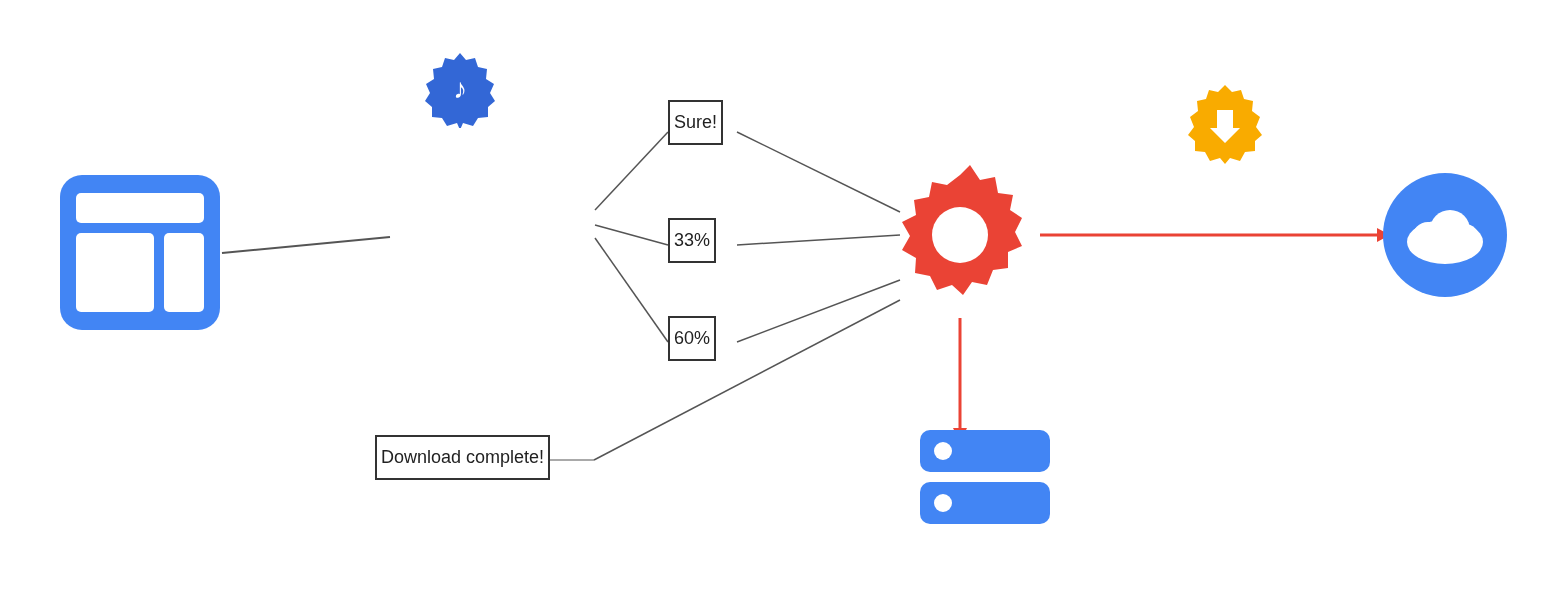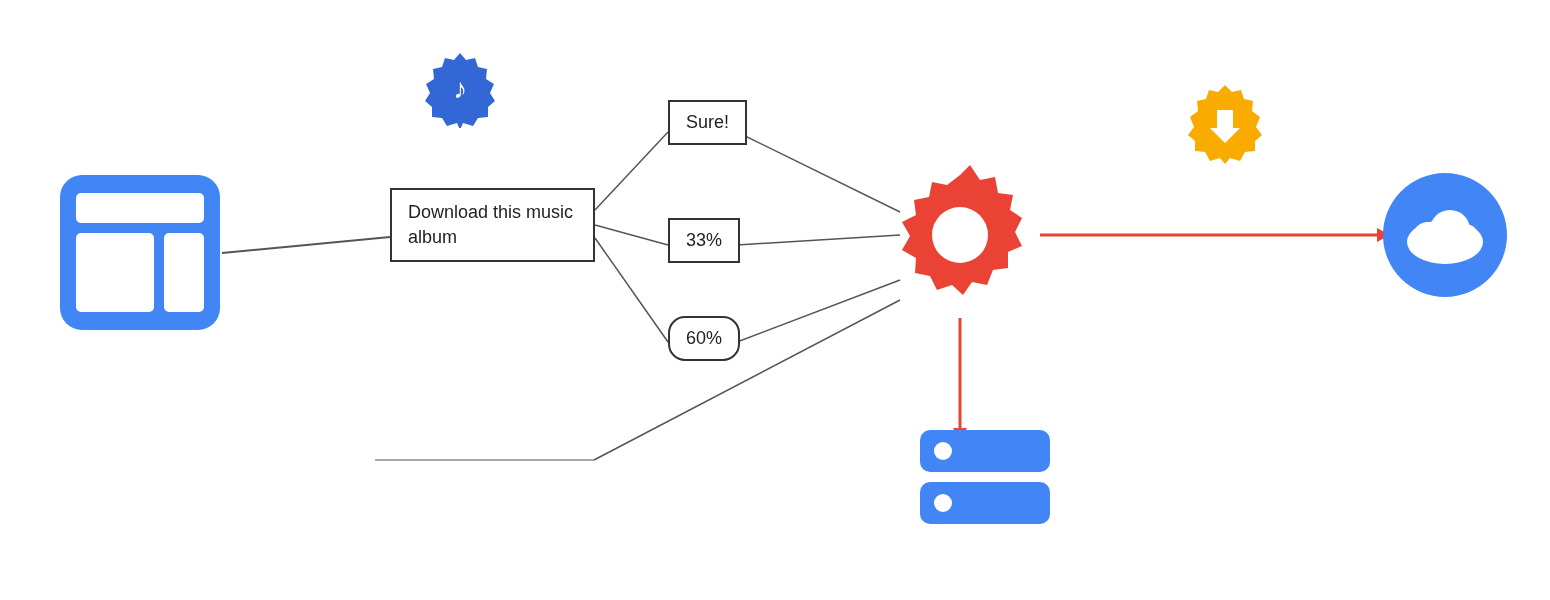--- a/index.html
+++ b/index.html
@@ -65,21 +65,21 @@
       top: 48px;
       width: 80px;
       height: 80px;
     }
 
     
     .message-box {
       position: absolute;
       background: white;
       border: 2px solid #333;
-      padding: 10px 16px;
+      padding: 10px 4px;
       font-size: 18px;
       font-weight: 500;
       color: #222;
       white-space: nowrap;
     }
 
     .msg-download-album {
       left: 390px;
       top: 188px;
       width: 205px;
@@ -93,21 +93,20 @@
     }
 
     .msg-20 {
       left: 668px;
       top: 218px;
     }
 
     .msg-60 {
       left: 668px;
       top: 316px;
-      border-radius: 17px;
     }
 
     .msg-complete {
       left: 375px;
       top: 435px;
     }
 
     
     .gear-container {
       position: absolute;
@@ -211,36 +210,36 @@
 
   <div class="music-badge">
     <svg width="80" height="80" viewBox="0 0 80 80" xmlns="http://www.w3.org/2000/svg">
 
       <path d="M40,5 L46,12 L55,10 L58,19 L67,21 L66,31 L74,36 L70,45 L75,53 L68,59 L68,69 L58,70 L53,78 L43,75 L40,82 L37,75 L27,78 L22,70 L12,69 L12,59 L5,53 L10,45 L6,36 L14,31 L13,21 L22,19 L25,10 L34,12 Z" fill="#3367D6"></path>
 
       <text x="40" y="50" text-anchor="middle" fill="white" font-size="28" font-family="Arial">♪</text>
     </svg>
   </div>
 
-  <div class="message-box msg-download-album">
-    <span>Download this music album</span>
-  </div>
 
   <div class="message-box msg-sure">
     <span>Sure!</span>
   </div>
 
   <div class="message-box msg-20">
     <span>33%</span>
   </div>
 
   <div class="message-box msg-60">
     <span>60%</span>
   </div>
 
+  <div class="message-box msg-complete">
+    <span>Download complete!</span>
+  </div>
 
   <div class="gear-container">
     <svg width="160" height="160" viewBox="0 0 160 160" xmlns="http://www.w3.org/2000/svg">
       <path d="
         M80,20
         L90,10 L100,25 L115,22 L118,38 L133,40 L130,55 L142,63 L135,77 L142,91 L128,97 L128,113 L113,115 L107,130 L92,127 L83,140 L72,130 L57,135 L50,121 L35,118 L36,103 L22,95 L30,81 L22,67 L36,60 L34,45 L49,42 L52,27 L67,30 Z
       " fill="#EA4335"></path>
       <circle cx="80" cy="80" r="28" fill="white"></circle>
     </svg>
   </div>

